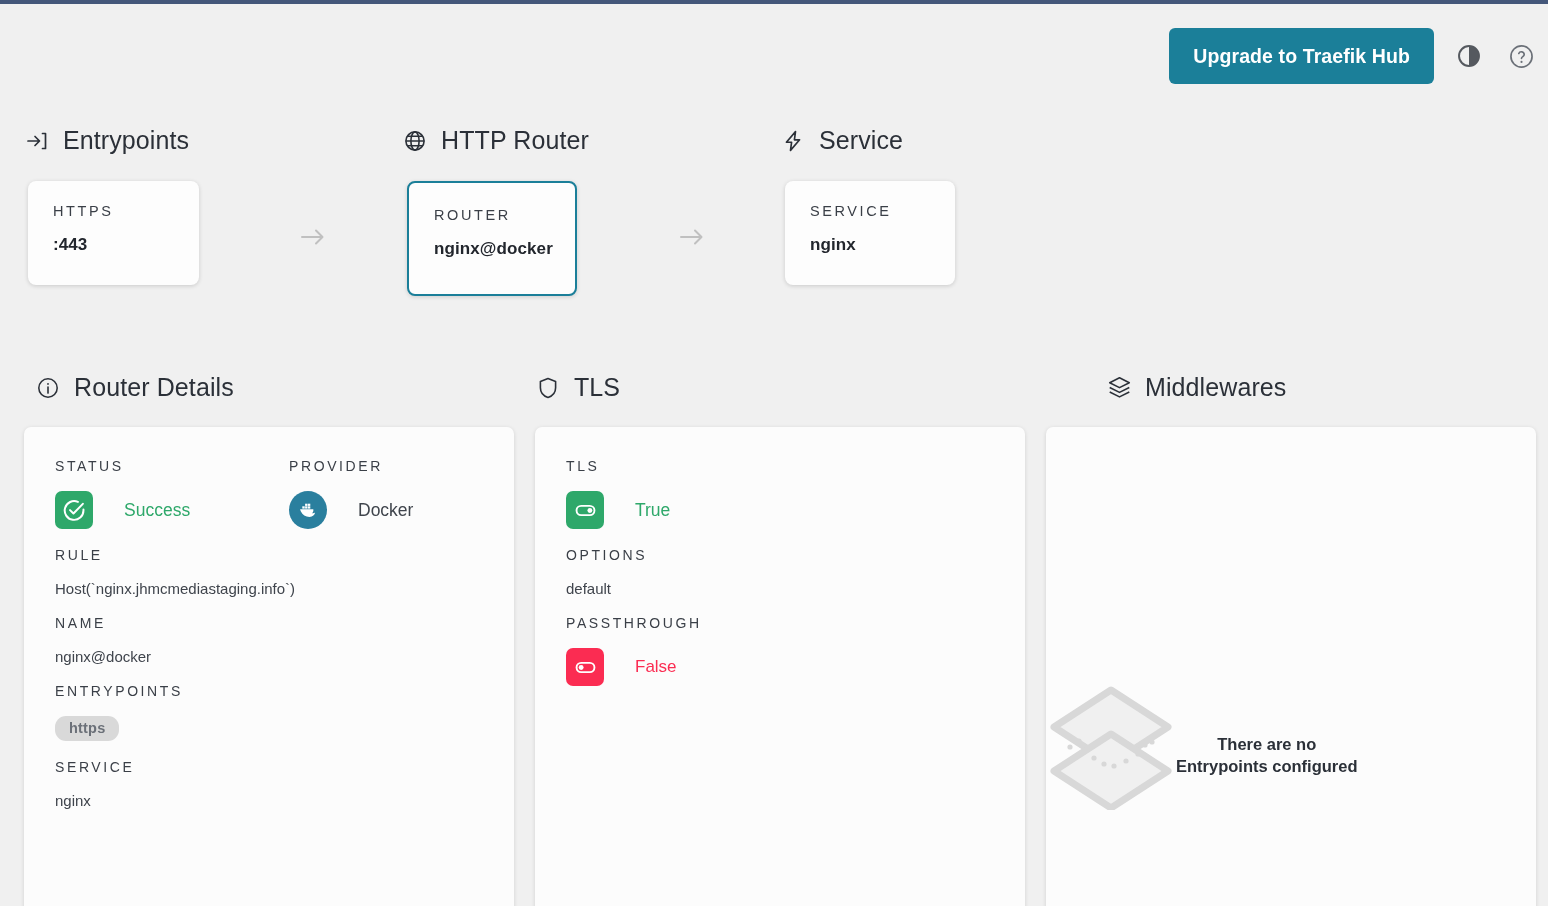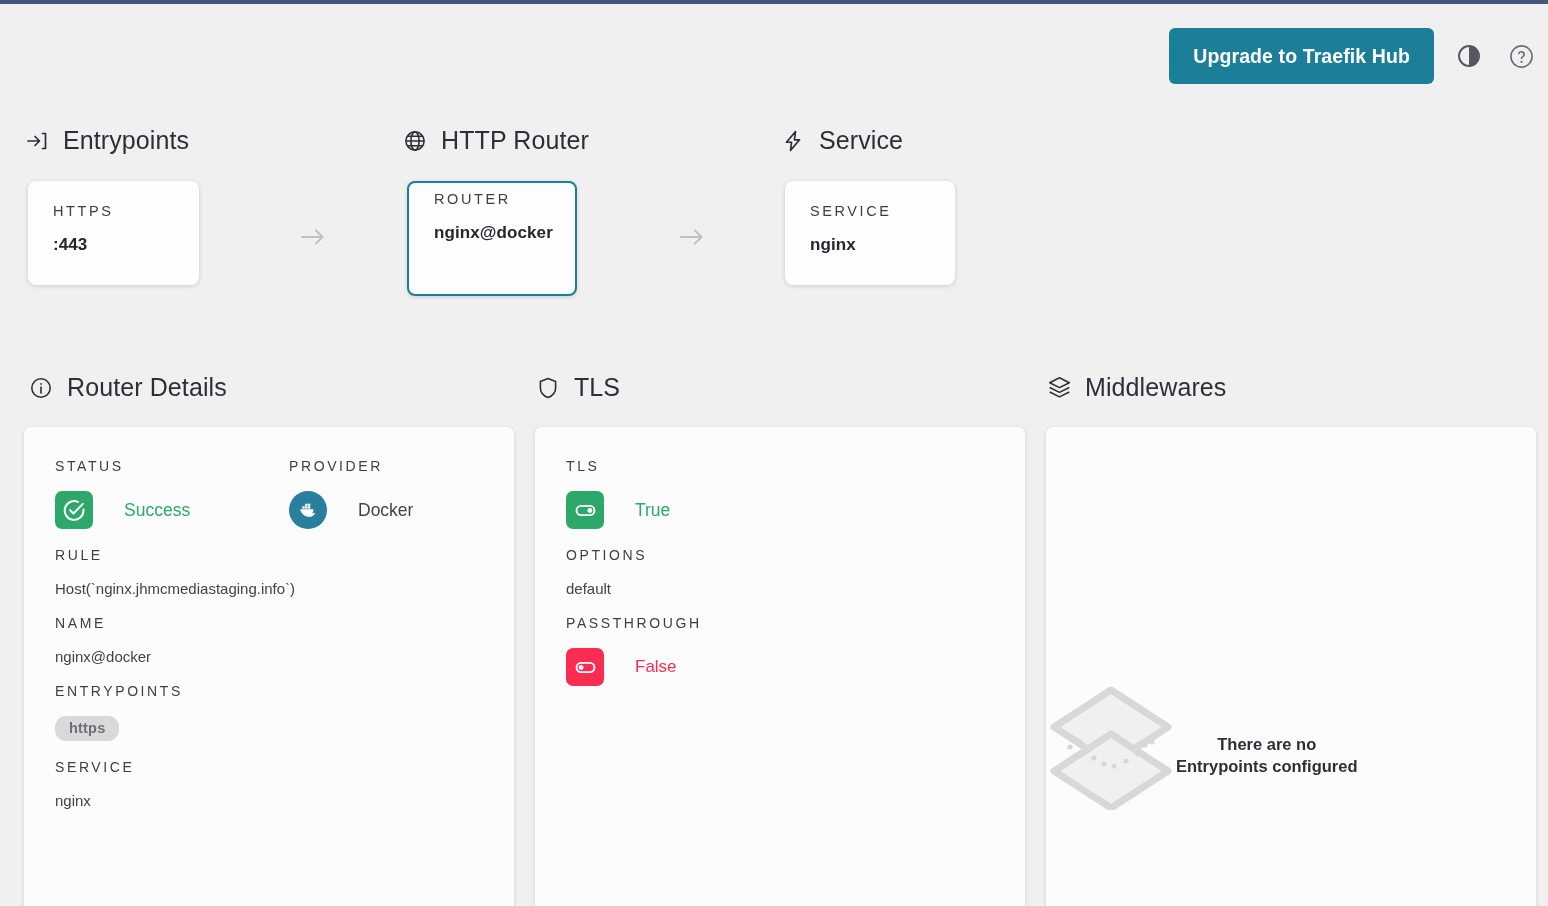--- a/index.html
+++ b/index.html
@@ -115,21 +115,21 @@
     font-size: 17px;
     font-weight: bold;
     color: #22262d;
     letter-spacing: 0.1px;
   }
 
   #card-entrypoint { left: 28px;  top: 0px;  width: 171px; height: 104px; }
   #card-router {
     left: 407px; top: 0px; width: 170px; height: 115px;
     border: 2px solid #1b7f99;
-    padding-top: 8px;
+    padding-top: 24px;
     background: #fdfdfd;
     box-shadow: 0 1px 4px rgba(0,0,0,0.14);
   }
   #card-service { left: 785px; top: 0px; width: 170px; height: 104px; }
 
   .flow-arrow {
     position: absolute;
     top: 43px;
     width: 40px;
     height: 26px;
@@ -319,41 +319,41 @@
       <path d="M4 11h20M18 4.5l6.5 6.5L18 17.5" fill="none" stroke="#c0c0c0" stroke-width="2" stroke-linecap="round" stroke-linejoin="round"></path>
     </svg>
   </div>
 
   <div class="flow-card" id="card-service">
     <div class="fc-label">SERVICE</div>
     <div class="fc-value">nginx</div>
   </div>
 </div>
 
-<div class="sec-head" style="left:28px; top:373px;">
+<div class="sec-head" style="left:35px; top:373px;">
   <span class="sec-icon">
     <svg width="24" height="24" viewBox="0 0 24 24">
       <circle cx="12" cy="12" r="9.2" fill="none" stroke="#2b3038" stroke-width="1.55"></circle>
       <circle cx="12" cy="7.9" r="0.95" fill="#2b3038"></circle>
       <path d="M12 11.1v6" fill="none" stroke="#2b3038" stroke-width="1.6" stroke-linecap="round"></path>
     </svg>
   </span>
   <span class="sec-title">Router Details</span>
 </div>
 
 <div class="sec-head" style="left:535px; top:373px;">
   <span class="sec-icon">
     <svg width="24" height="24" viewBox="0 0 24 24">
       <path d="M12 2.6 4.4 5.6v6.1c0 4.6 3.2 8.3 7.6 9.7 4.4-1.4 7.6-5.1 7.6-9.7V5.6z" fill="none" stroke="#2b3038" stroke-width="1.6" stroke-linejoin="round"></path>
     </svg>
   </span>
   <span class="sec-title">TLS</span>
 </div>
 
-<div class="sec-head" style="left:1046px; top:373px;">
+<div class="sec-head" style="left:1106px; top:373px;">
   <span class="sec-icon">
     <svg width="25" height="25" viewBox="0 0 24 24">
       <path d="M12 2.7 2.6 7.4 12 12.1l9.4-4.7z" fill="none" stroke="#2b3038" stroke-width="1.5" stroke-linejoin="round"></path>
       <path d="M2.6 12 12 16.7 21.4 12" fill="none" stroke="#2b3038" stroke-width="1.5" stroke-linejoin="round"></path>
       <path d="M2.6 16.3 12 21 21.4 16.3" fill="none" stroke="#2b3038" stroke-width="1.5" stroke-linejoin="round"></path>
     </svg>
   </span>
   <span class="sec-title">Middlewares</span>
 </div>
 

